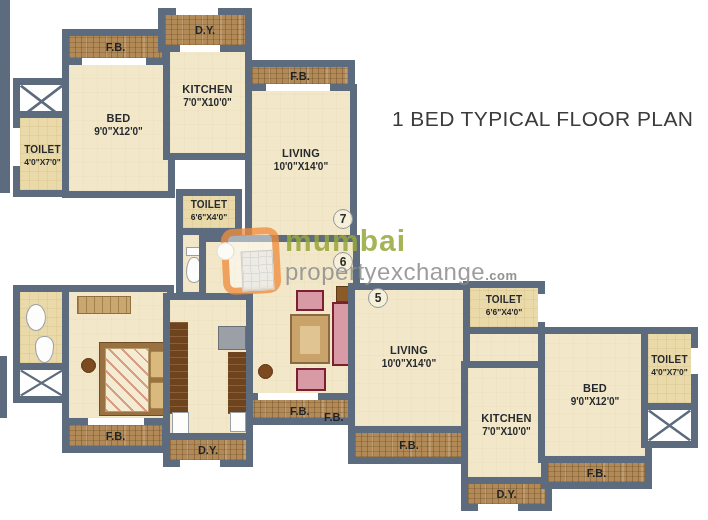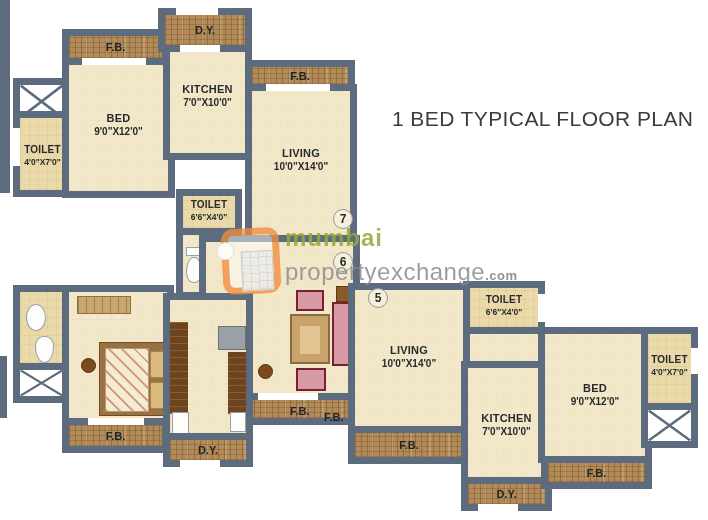--- a/index.html
+++ b/index.html
@@ -40,21 +40,21 @@
          color:#3c3c3c;font-size:21px;line-height:26px;letter-spacing:.4px;white-space:nowrap;}
   #watermark{position:absolute;left:0;top:0;width:708px;height:520px;pointer-events:none;z-index:40;opacity:.85;}
   .wm-logo{position:absolute;left:222px;top:228px;width:58px;height:66px;border:7px solid rgba(237,125,35,.8);
            border-radius:12px;background:rgba(255,255,255,.55);transform:rotate(-3deg);box-sizing:border-box;}
   .wm-grid{position:absolute;left:12px;top:16px;width:30px;height:38px;background:rgba(235,235,235,.9);
            border:1px solid #c9c9c9;
            background-image:repeating-linear-gradient(0deg,#d8d8d8 0 1px,transparent 1px 8px),
                             repeating-linear-gradient(90deg,#d8d8d8 0 1px,transparent 1px 8px);}
   .wm-dot{position:absolute;left:-12px;top:6px;width:16px;height:16px;border-radius:50%;
           background:#fff;border:1px solid #ddd;}
-  .wm-top{position:absolute;left:285px;top:224px;font-size:24px;font-weight:bold;color:#97a73b;letter-spacing:1px;}
+  .wm-top{position:absolute;left:285px;top:224px;font-size:30px;font-weight:bold;color:#97a73b;letter-spacing:1px;}
   .wm-bottom{position:absolute;left:285px;top:258px;font-size:24px;color:#8d8d8d;letter-spacing:.5px;}
   .wm-tld{font-size:13px;font-weight:bold;color:#7f7f7f;}
   .bedframe{position:absolute;background:#9a7140;border:1px solid #6e4c24;box-sizing:border-box;}
   .mattress{position:absolute;background:#f3ecd2;
     background-image:repeating-linear-gradient(45deg,rgba(195,95,70,.55) 0 2px,transparent 2px 9px);
     border:1px solid #b79a6d;}
   .pillow{position:absolute;background:#d9b97e;border:1px solid #a8854a;border-radius:2px;}
   .sofa{position:absolute;background:#d89aa4;border:2px solid #7a2030;box-sizing:border-box;}
   .table{position:absolute;background:#c9a36a;border:2px solid #8a6a42;box-sizing:border-box;}
   .stool{position:absolute;background:#8a5a28;border:1px solid #5d3a14;}

